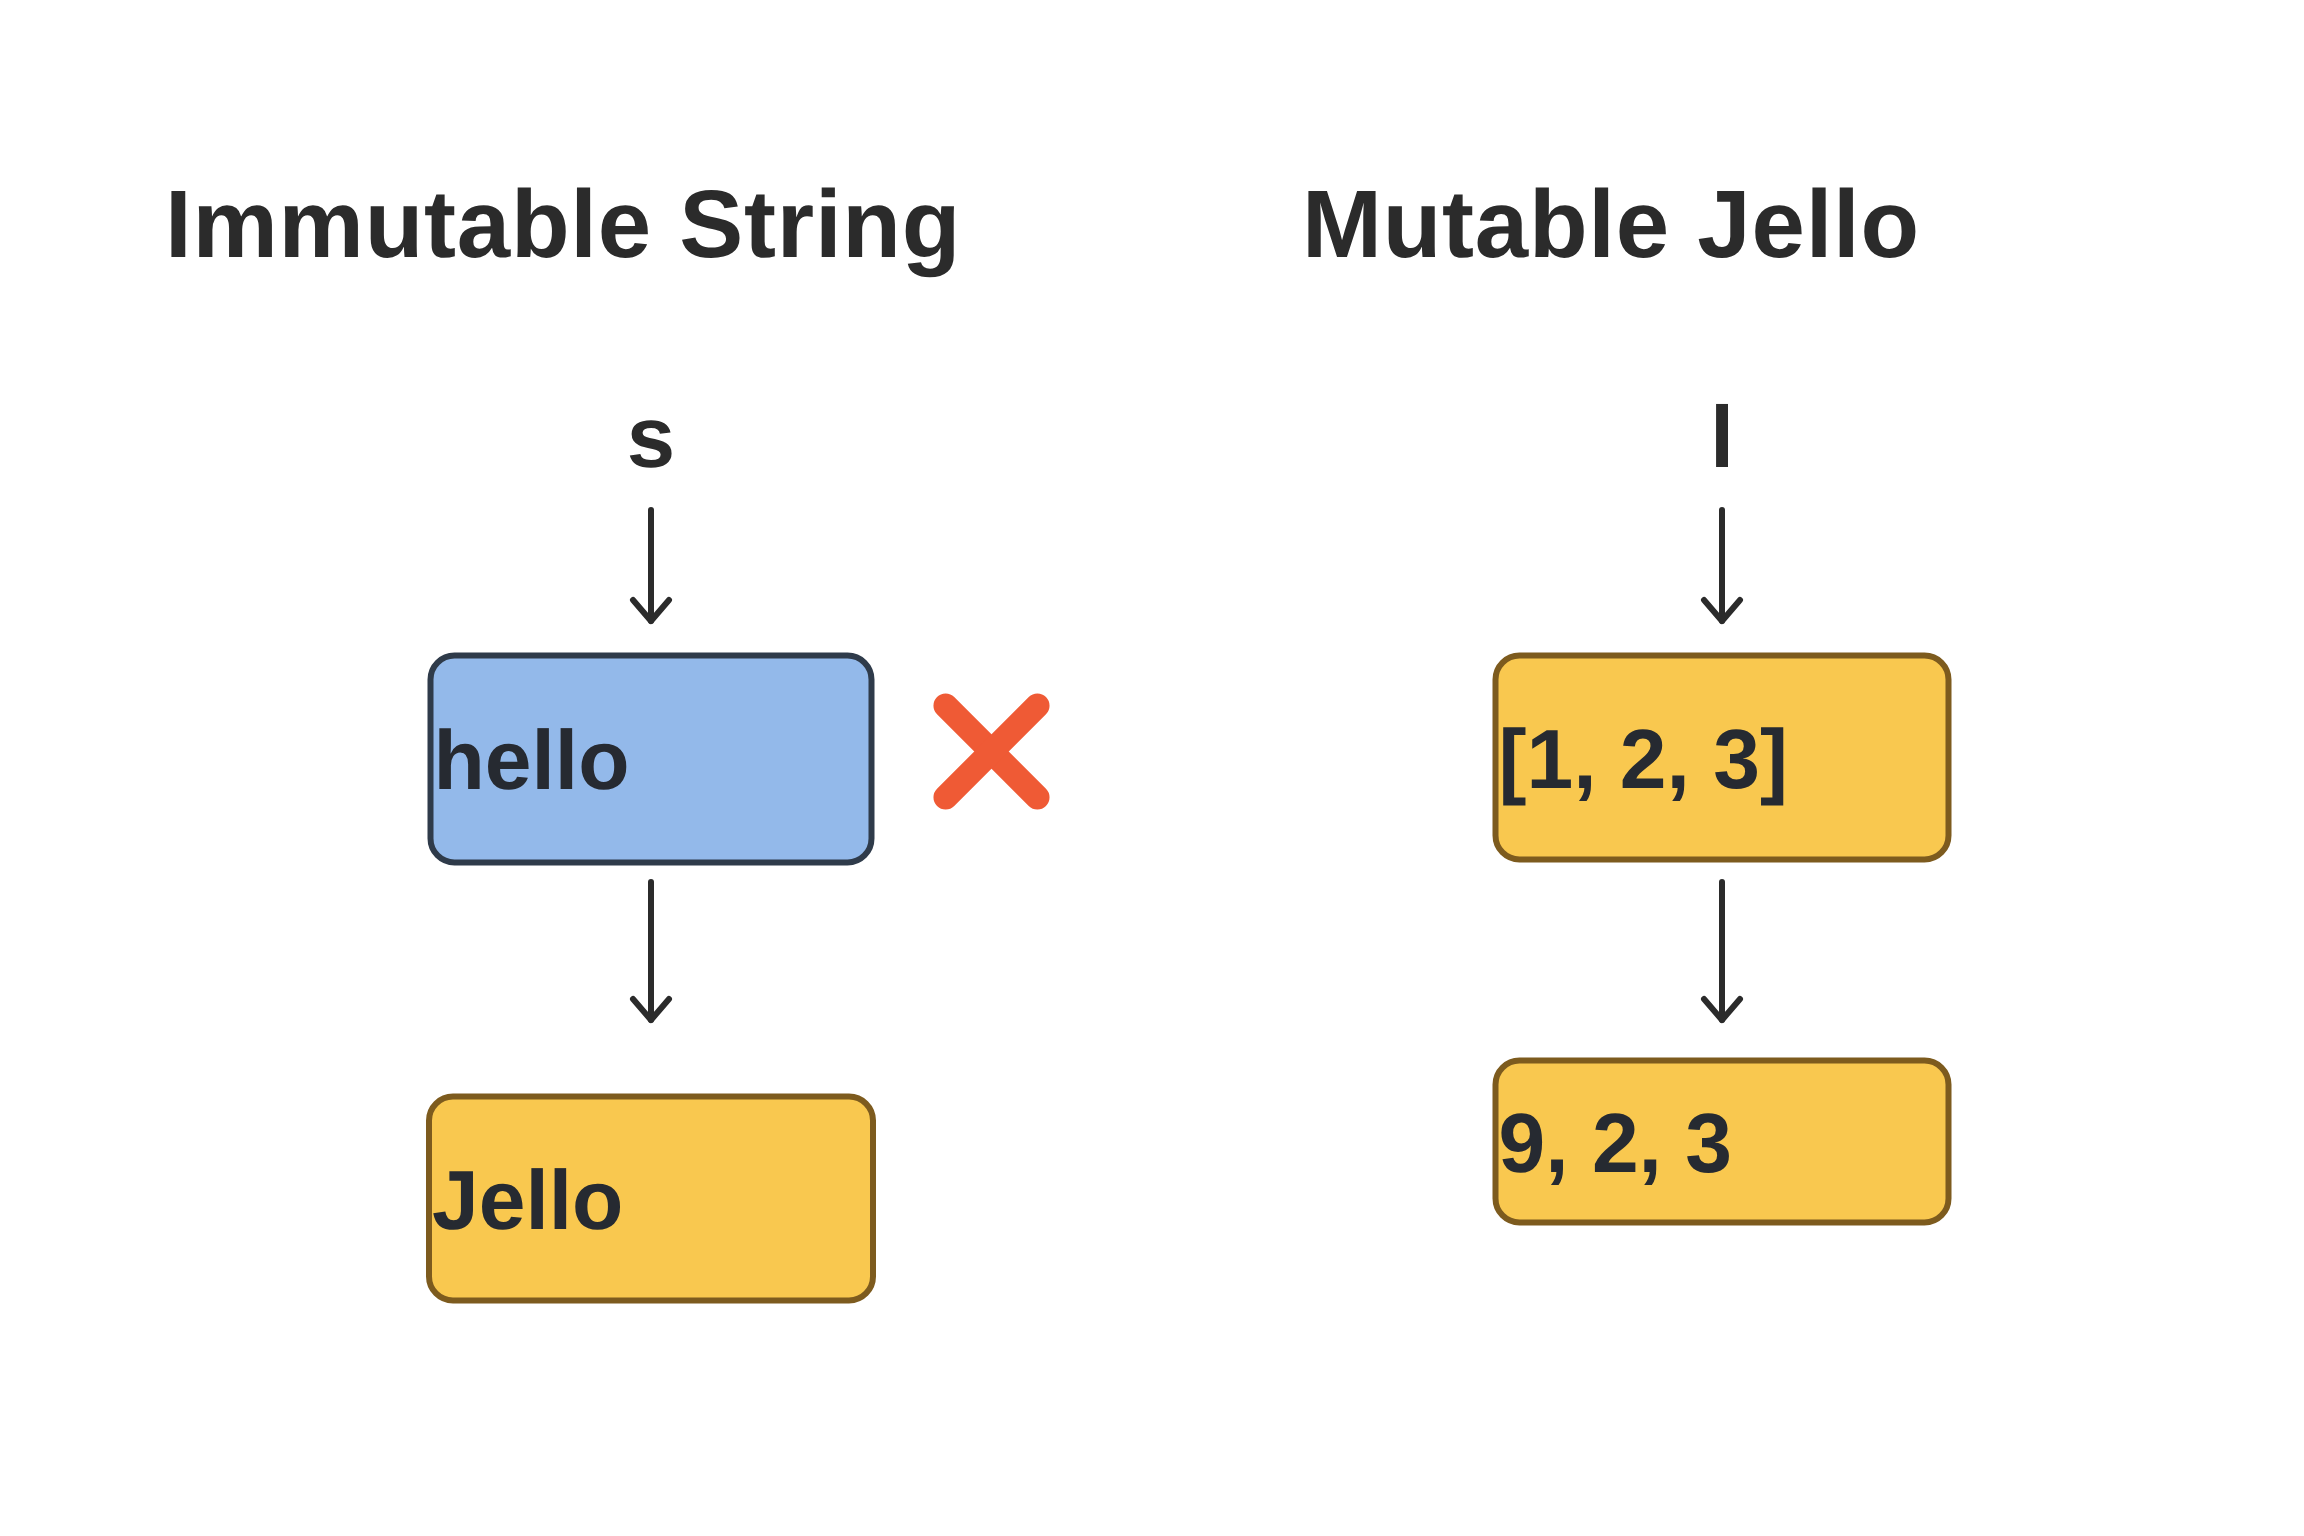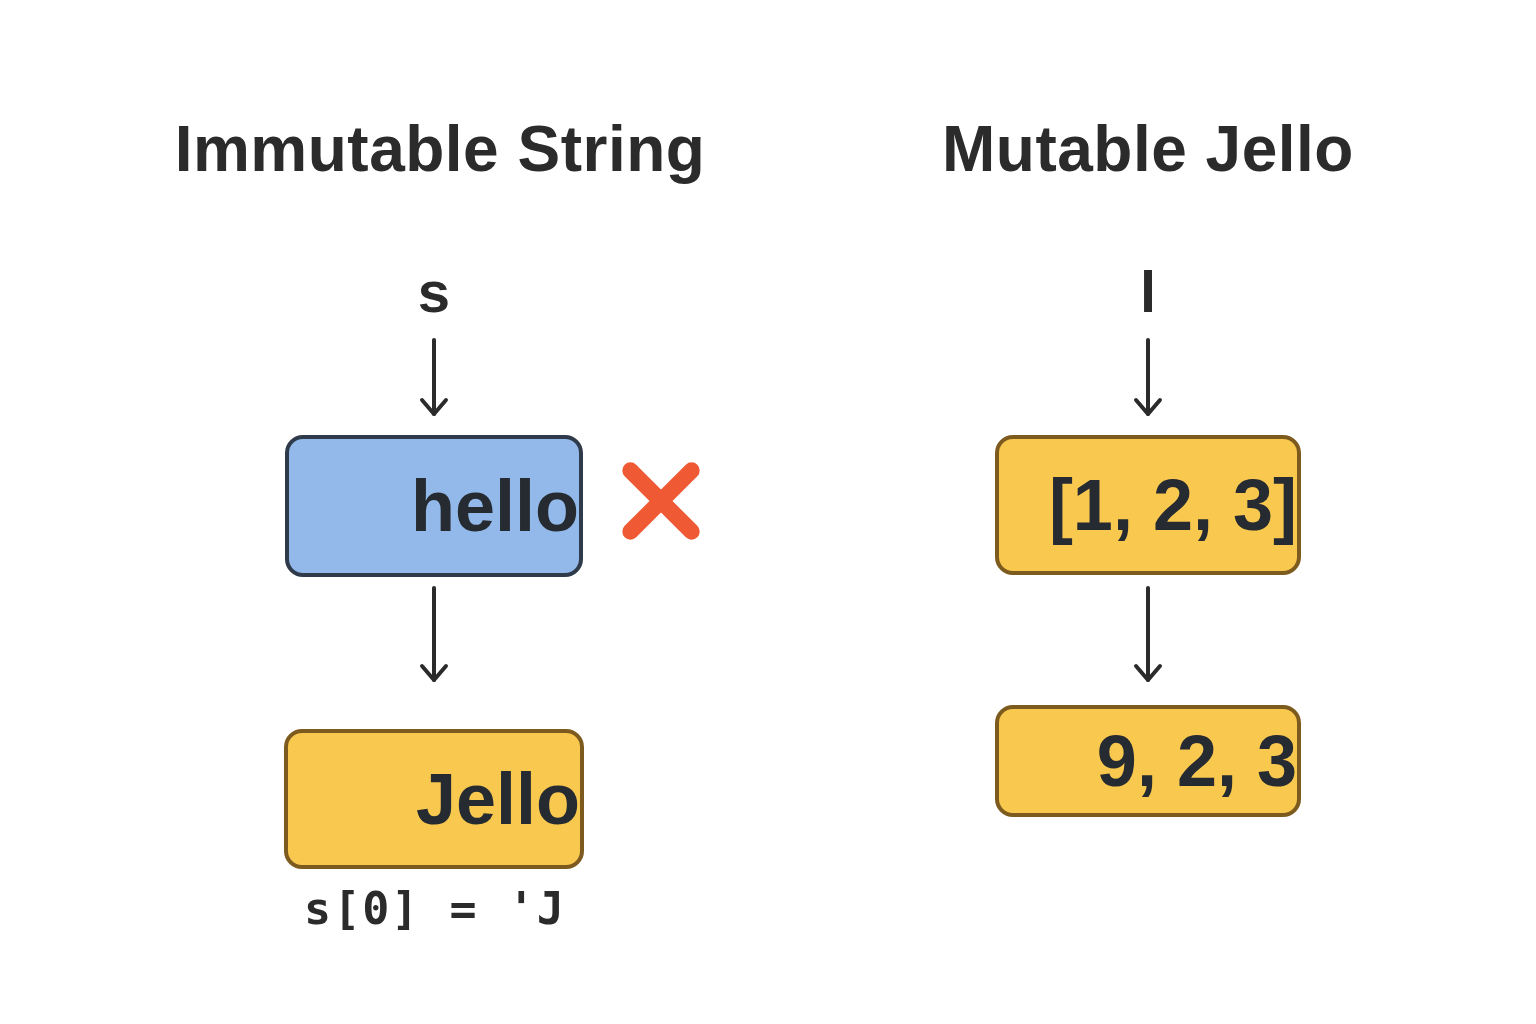--- a/index.html
+++ b/index.html
@@ -11,21 +11,20 @@
     position: relative;
     width: 1536px;
     height: 1024px;
     background: var(--background, #ffffff);
     font-family: "Liberation Sans", sans-serif;
     color: var(--text, #2b2b2b);
     overflow: hidden;
   }
   .title {
     position: absolute;
-    text-align: center;
     font-size: 64px;
     font-weight: 700;
     letter-spacing: 0.5px;
     color: var(--text, #2b2b2b);
   }
   #title-left  { left: 110px; top: 112px; width: 660px; }
   #title-right { left: 868px; top: 112px; width: 560px; }
 
   .var-label {
     position: absolute;
@@ -49,23 +48,23 @@
   #arrow-left-1  { left: 418px;  top: 338px; }
   #arrow-right-1 { left: 1132px; top: 338px; }
   #arrow-left-2  { left: 418px;  top: 586px; }
   #arrow-right-2 { left: 1132px; top: 586px; }
 
   .node {
     position: absolute;
     box-sizing: border-box;
     display: flex;
     align-items: center;
-    justify-content: flex-end;
+    justify-content: flex-start;
     border-radius: 18px;
-    font-size: 72px;
+    font-size: 56px;
     font-weight: 600;
     color: #262a31;
   }
   .node.blue {
     background: var(--blue-fill, #93b9ea);
     border: 4px solid var(--blue-border, #2f3b4a);
   }
   .node.yellow {
     background: var(--yellow-fill, #f9c84f);
     border: 4px solid var(--yellow-border, #7d5b1e);
@@ -143,15 +142,14 @@
   </svg>
 
   <div id="box-jello" class="node yellow">
     <span>Jello</span>
   </div>
 
   <div id="box-list2" class="node yellow">
     <span>9, 2, 3</span>
   </div>
 
-  <div id="code-line">s[0] = 'J</div>
 
 </div>
 
 </body></html>

